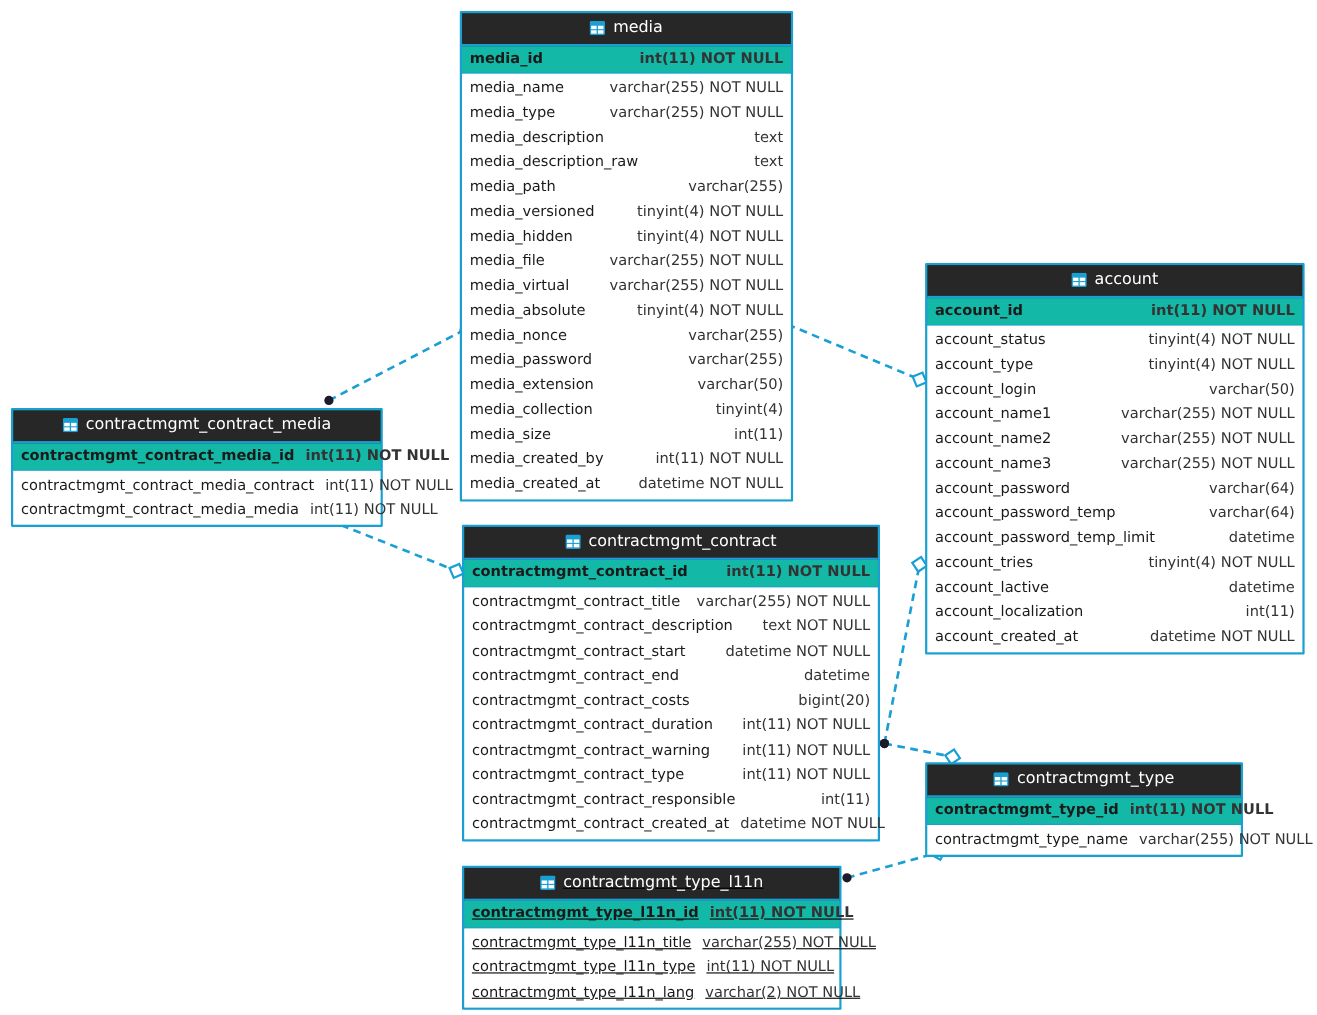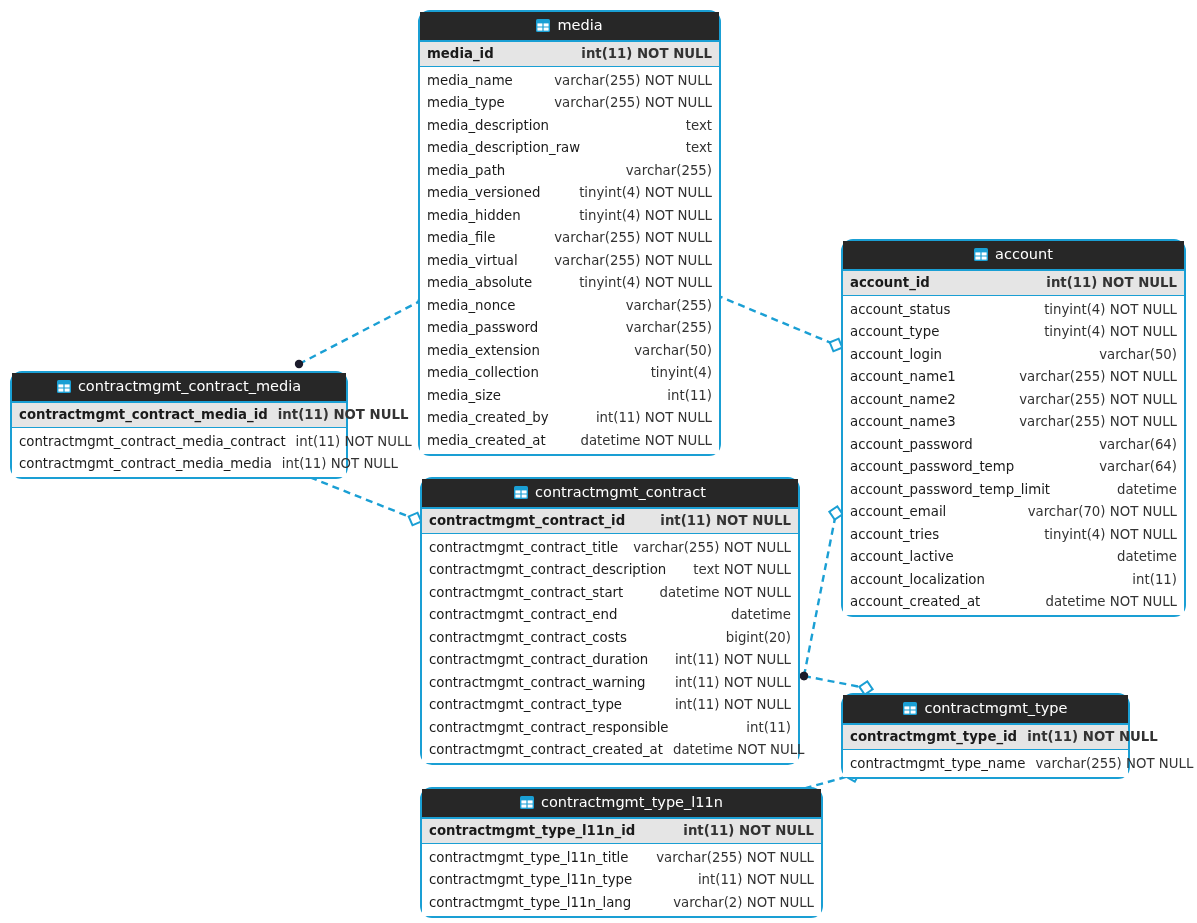--- a/index.html
+++ b/index.html
@@ -28,22 +28,22 @@
     height: 923px;
     pointer-events: none;
     z-index: 1;
   }
 
   .entity {
     position: absolute;
     z-index: 2;
     box-sizing: border-box;
     border: 2px solid #1a9fd4;
-    background: #e5e5e5;
-    border-radius: 12px;
+    background: #14b8a6;
+    border-radius: 1px;
   }
   .entity-header {
     background: #272727;
     color: #ffffff;
     font-size: 14.5px;
     line-height: 1;
     padding: 6px 8px 7px 8px;
     text-align: center;
     white-space: nowrap;
     display: flex;
@@ -258,24 +258,20 @@
         </div>
         <div class="row">
           <span class="col-name">account_password_temp</span>
           <span class="col-type">varchar(64)</span>
         </div>
         <div class="row">
           <span class="col-name">account_password_temp_limit</span>
           <span class="col-type">datetime</span>
         </div>
         <div class="row">
-          <span class="col-name">account_email</span>
-          <span class="col-type">varchar(70) NOT NULL</span>
-        </div>
-        <div class="row">
           <span class="col-name">account_tries</span>
           <span class="col-type">tinyint(4) NOT NULL</span>
         </div>
         <div class="row">
           <span class="col-name">account_lactive</span>
           <span class="col-type">datetime</span>
         </div>
         <div class="row">
           <span class="col-name">account_localization</span>
           <span class="col-type">int(11)</span>
@@ -391,21 +387,21 @@
         <span class="col-name">contractmgmt_type_id</span>
         <span class="col-type">int(11) NOT NULL</span>
       </div>
       <div class="entity-body fields">
         <div class="row">
           <span class="col-name">contractmgmt_type_name</span>
           <span class="col-type">varchar(255) NOT NULL</span>
         </div>
       </div>
     </div>
-    <div class="entity" style="left: 420px; top: 787px; width: 403px;">
+    <div class="entity" style="left: 420px; top: 787px; width: 345px; text-decoration: underline;">
       <div class="entity-header">
         <span class="table-icon">
           <svg width="14" height="13" viewBox="0 0 14 13" xmlns="http://www.w3.org/2000/svg">
             <rect x="0" y="0" width="14" height="13" rx="1.6" fill="#1a9fd4"></rect>
             <rect x="1.4" y="4.4" width="5" height="3.1" fill="#ffffff"></rect>
             <rect x="7.6" y="4.4" width="5" height="3.1" fill="#ffffff"></rect>
             <rect x="1.4" y="8.5" width="5" height="3.1" fill="#ffffff"></rect>
             <rect x="7.6" y="8.5" width="5" height="3.1" fill="#ffffff"></rect>
           </svg>
         </span>

